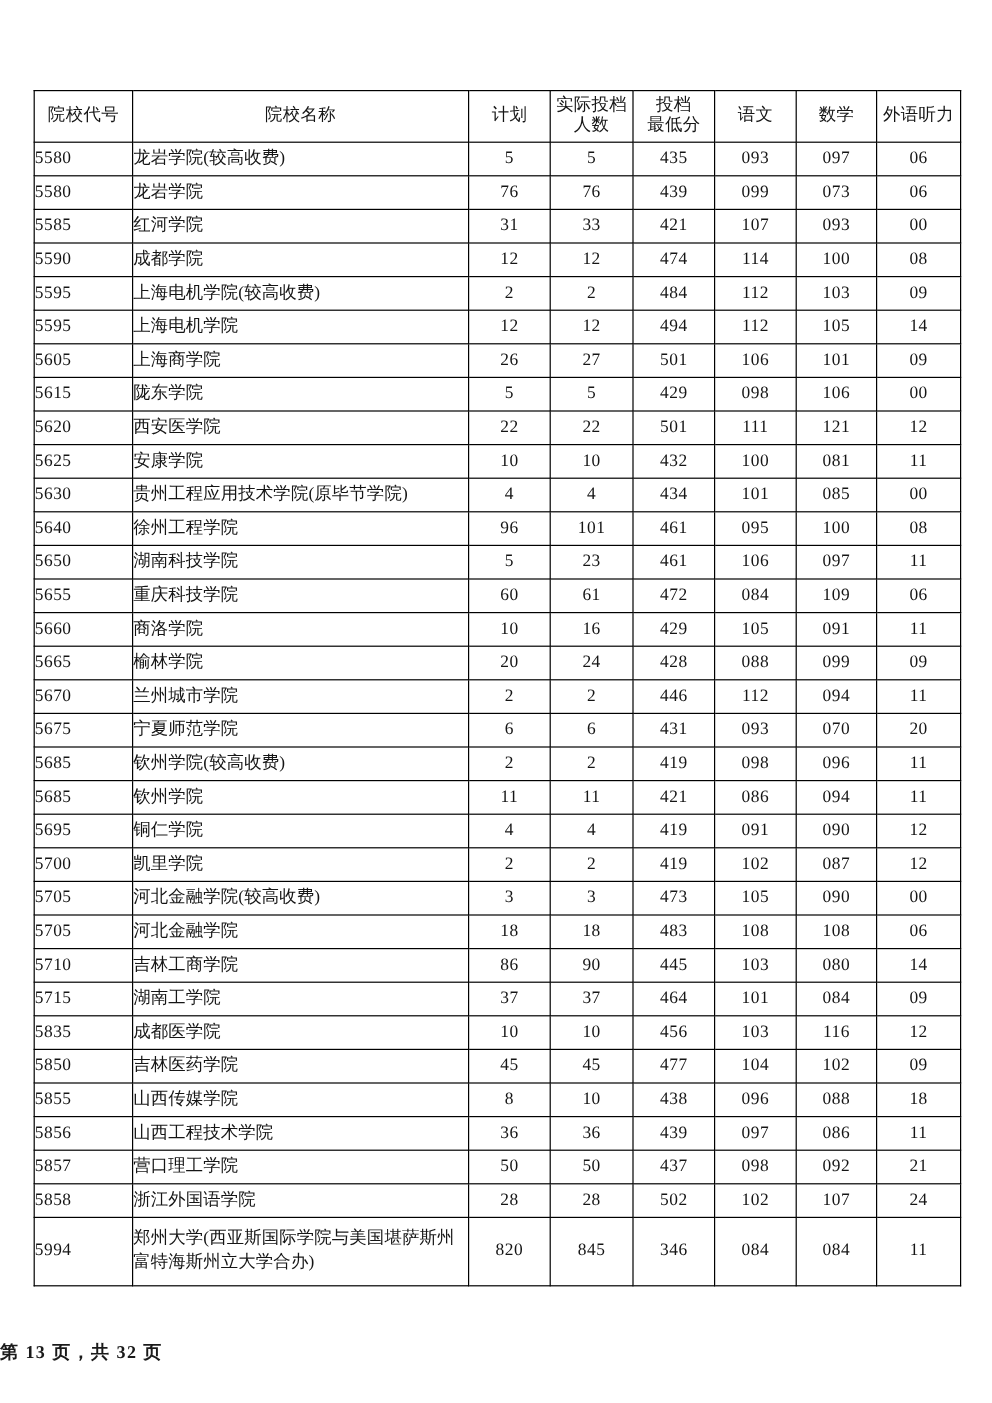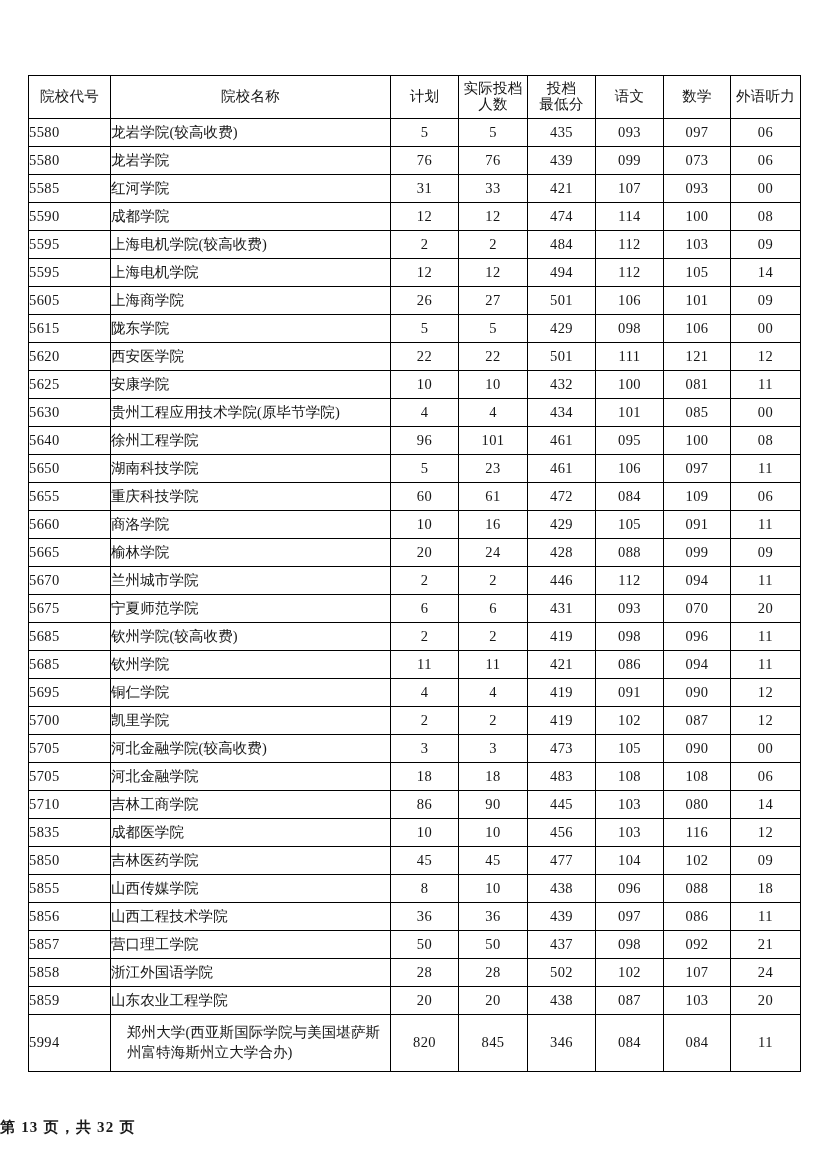--- a/index.html
+++ b/index.html
@@ -84,21 +84,20 @@
     text-align: center;
     letter-spacing: 0.4px;
   }
   tr.tall td {
     height: 52px;
   }
   tr.tall td.name {
     line-height: 1.35;
     padding-top: 2px;
     padding-bottom: 2px;
-    padding-left: 16px;
   }
   .footer {
     position: absolute;
     left: 0;
     top: 1118px;
     width: 827px;
     font-size: 15px;
     letter-spacing: 1.2px;
     color: #1a1a1a;
     font-weight: bold;
@@ -396,20 +395,30 @@
             <td class="code">5710</td>
             <td class="name">吉林工商学院</td>
             <td class="num">86</td>
             <td class="num">90</td>
             <td class="num">445</td>
             <td class="num">103</td>
             <td class="num">080</td>
             <td class="num">14</td>
           </tr>
           <tr>
+            <td class="code">5715</td>
+            <td class="name">湖南工学院</td>
+            <td class="num">37</td>
+            <td class="num">37</td>
+            <td class="num">464</td>
+            <td class="num">101</td>
+            <td class="num">084</td>
+            <td class="num">09</td>
+          </tr>
+          <tr>
             <td class="code">5835</td>
             <td class="name">成都医学院</td>
             <td class="num">10</td>
             <td class="num">10</td>
             <td class="num">456</td>
             <td class="num">103</td>
             <td class="num">116</td>
             <td class="num">12</td>
           </tr>
           <tr>
@@ -455,30 +464,20 @@
           <tr>
             <td class="code">5858</td>
             <td class="name">浙江外国语学院</td>
             <td class="num">28</td>
             <td class="num">28</td>
             <td class="num">502</td>
             <td class="num">102</td>
             <td class="num">107</td>
             <td class="num">24</td>
           </tr>
-          <tr>
-            <td class="code">5859</td>
-            <td class="name">山东农业工程学院</td>
-            <td class="num">20</td>
-            <td class="num">20</td>
-            <td class="num">438</td>
-            <td class="num">087</td>
-            <td class="num">103</td>
-            <td class="num">20</td>
-          </tr>
           <tr class="tall">
             <td class="code">5994</td>
             <td class="name">郑州大学(西亚斯国际学院与美国堪萨斯州富特海斯州立大学合办)</td>
             <td class="num">820</td>
             <td class="num">845</td>
             <td class="num">346</td>
             <td class="num">084</td>
             <td class="num">084</td>
             <td class="num">11</td>
           </tr>

